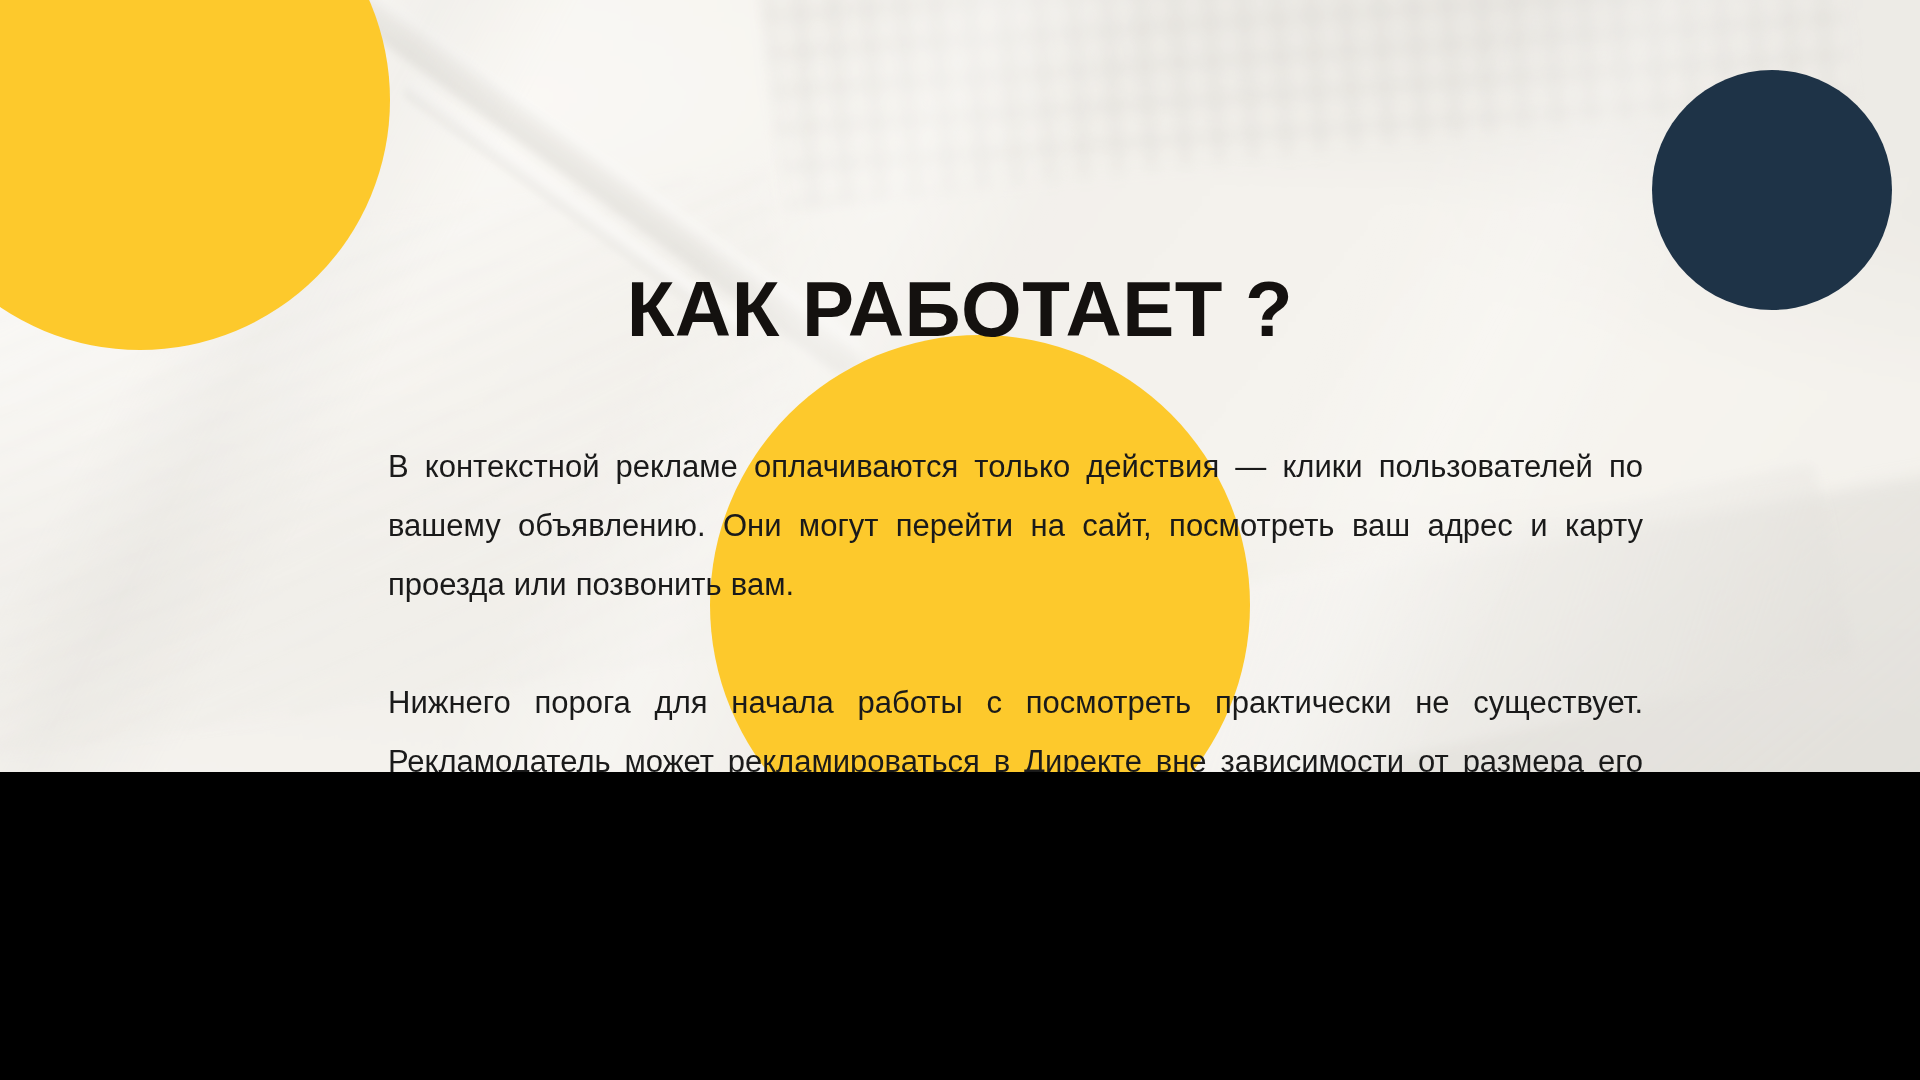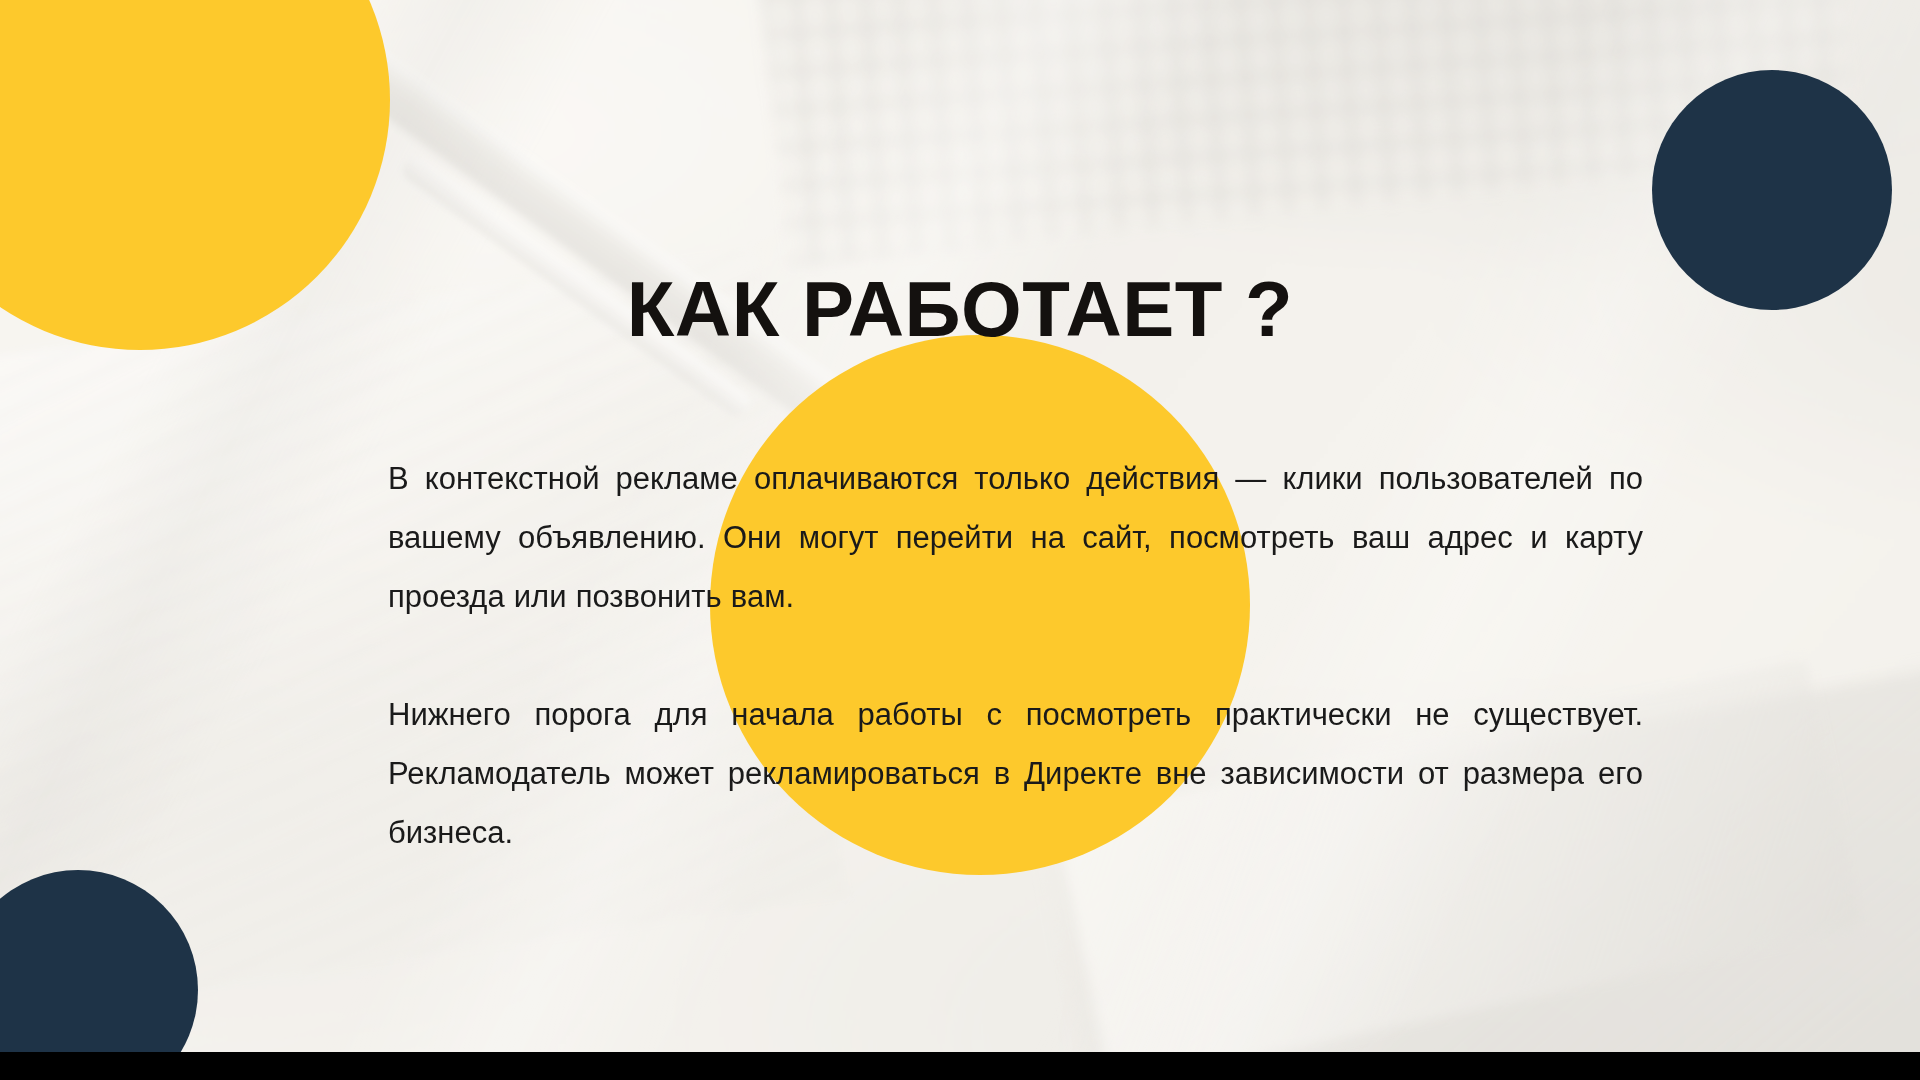--- a/index.html
+++ b/index.html
@@ -3,21 +3,21 @@
 <meta charset="utf-8">
 <style>
   html, body {
     margin: 0;
     padding: 0;
     background: #000;
   }
   #slide {
     position: relative;
     width: 1920px;
-    height: 1052px;
+    height: 772px;
     overflow: hidden;
     background: #f7f5f0;
     font-family: "Liberation Sans", sans-serif;
   }
 
   
   .bg-layer {
     position: absolute;
     inset: 0;
     overflow: hidden;
@@ -159,21 +159,21 @@
     font-size: 78px;
     font-weight: bold;
     letter-spacing: 0.5px;
     color: #14110f;
     line-height: 1;
     white-space: nowrap;
   }
   #body-text {
     position: absolute;
     left: 388px;
-    top: 449px;
+    top: 437px;
     width: 1255px;
   }
   .para {
     text-align: justify;
     text-align-last: left;
     font-size: 31px;
     line-height: 59px;
     color: #1a1a1a;
     margin: 0;
     word-spacing: 0.5px;

